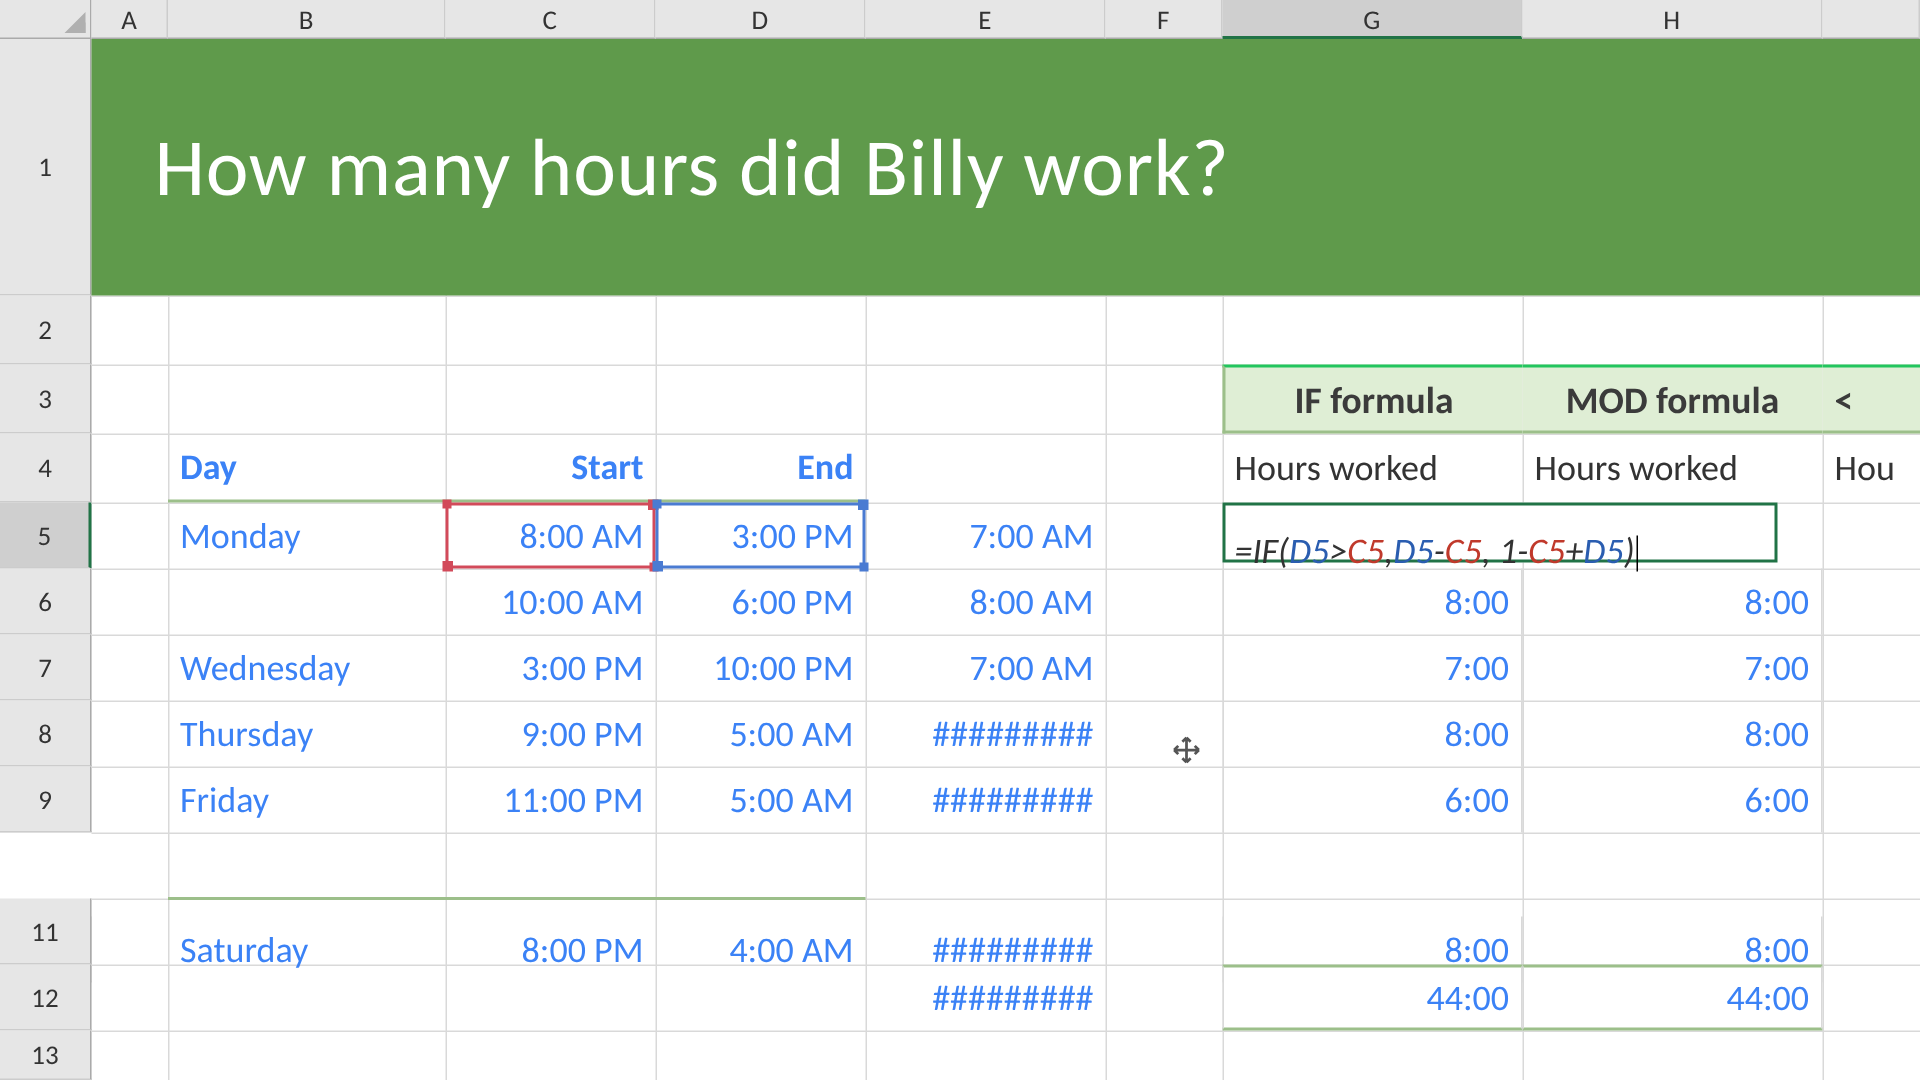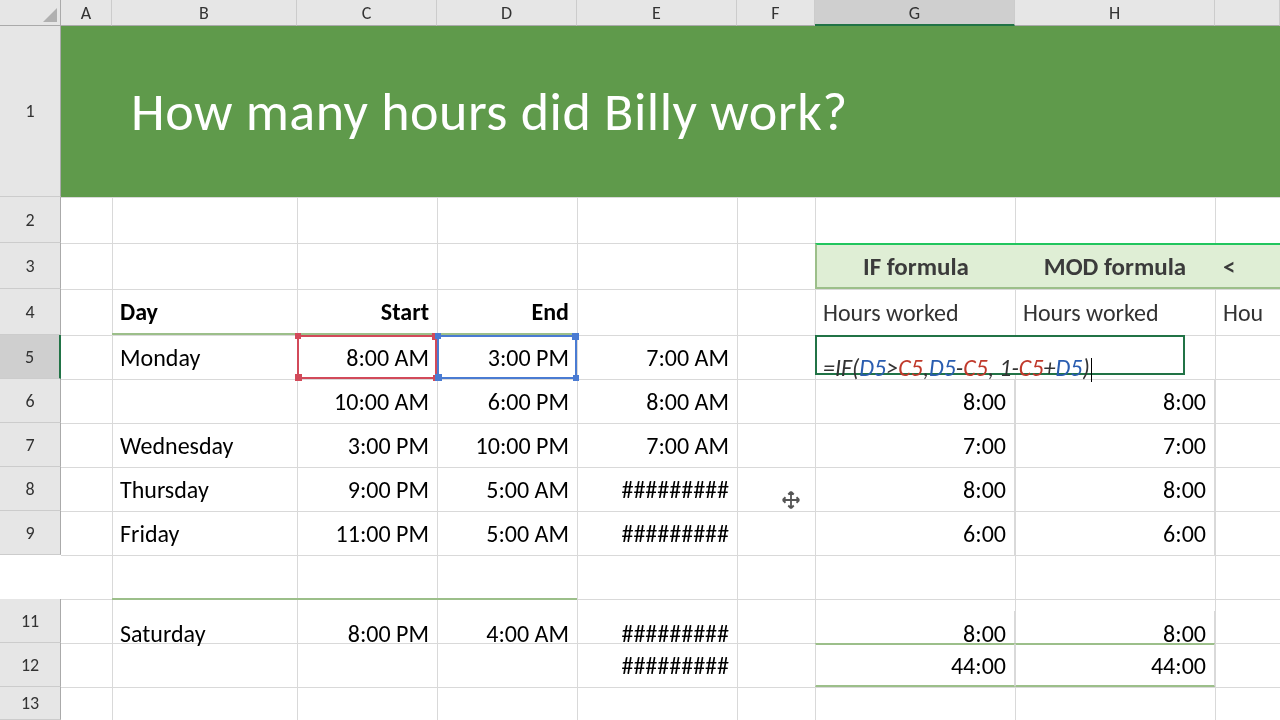--- a/index.html
+++ b/index.html
@@ -76,33 +76,33 @@
   .banner {
     position:absolute;
     left: 61px; top: 26px;
     right: 0;
     height: 171px;
     background: #5f9a4b;
     color: #fff;
     font-size: 54px;
     font-weight: 300;
     display:flex; align-items:center;
-    padding-left: 70px;
+    padding-left: 42px;
     letter-spacing: .5px;
   }
 
   
   .cell {
     position:absolute;
     height: 42px;
     display:flex;
     align-items:center;
     padding: 0 8px;
     font-size: 24px;
-    color:#000000;
+    color:#3b82f6;
     background:transparent;
   }
   .right { justify-content:flex-end; }
 
   
   .r2  { top:197px; height:46px; }
   .r3  { top:243px; height:46px; }
   .r4  { top:289px; height:46px; }
   .r5  { top:335px; height:44px; }
   .r6  { top:379px; height:44px; }

